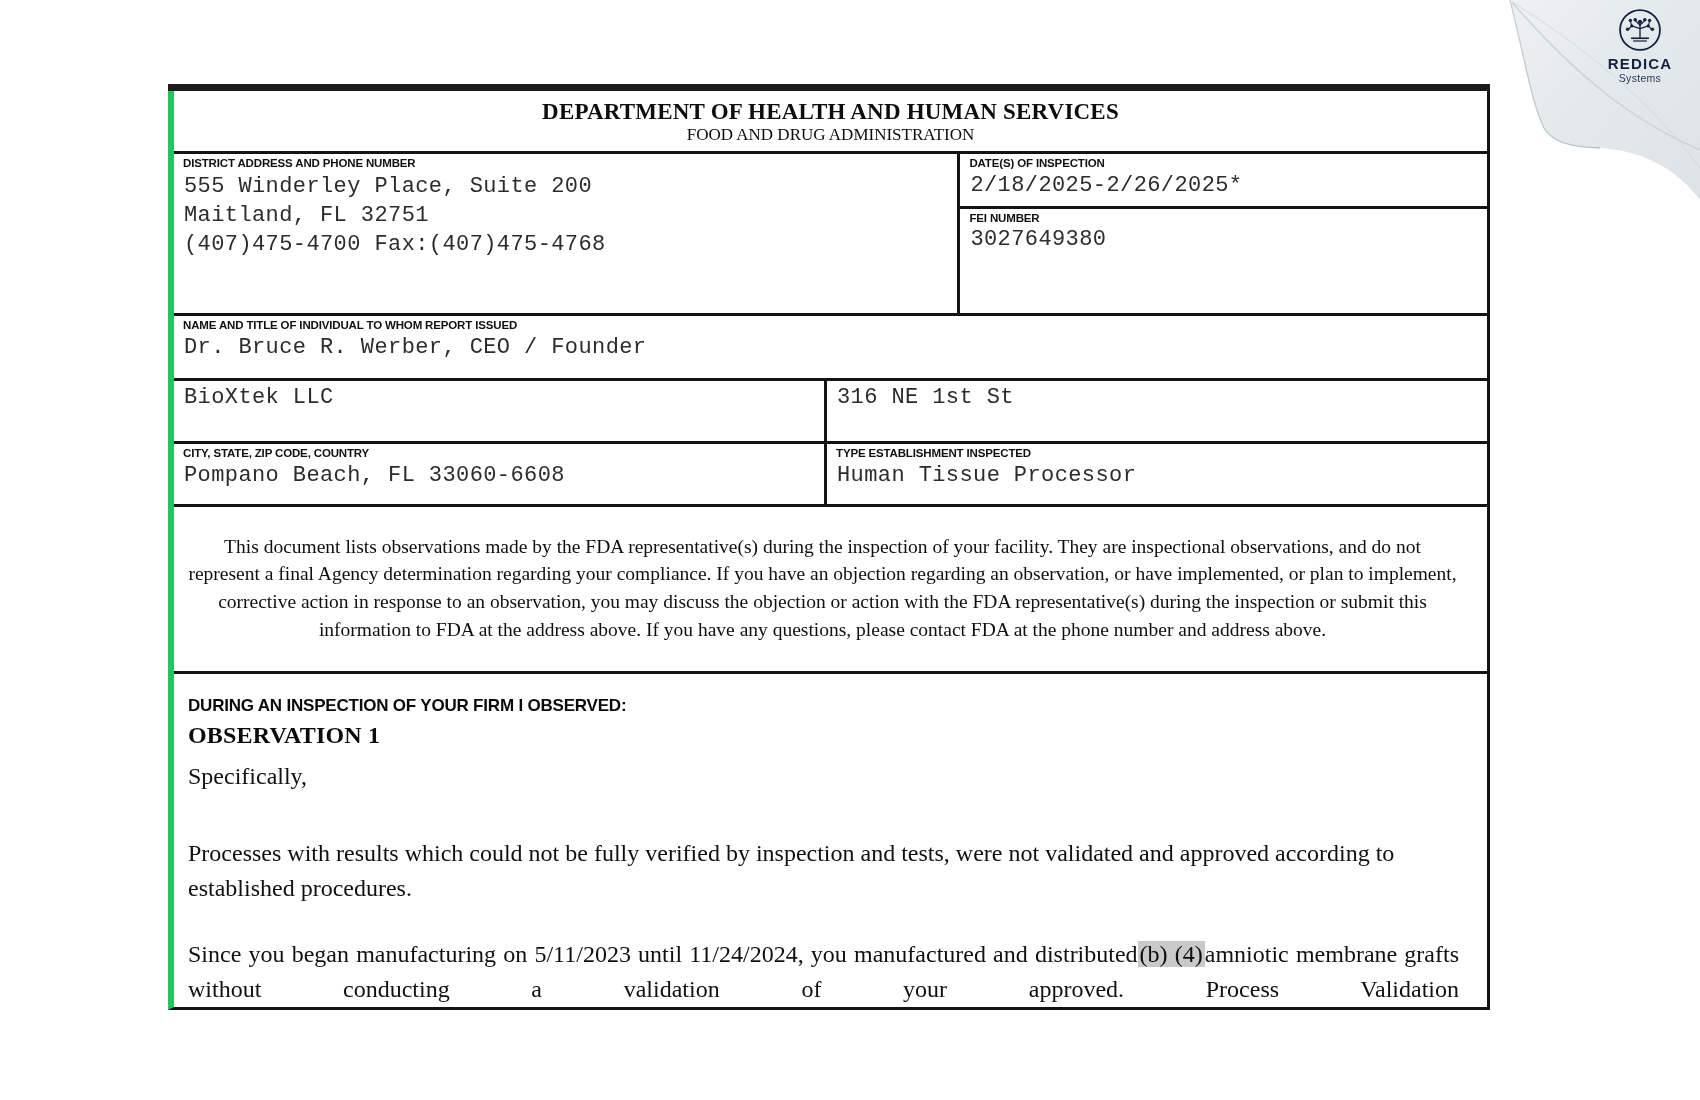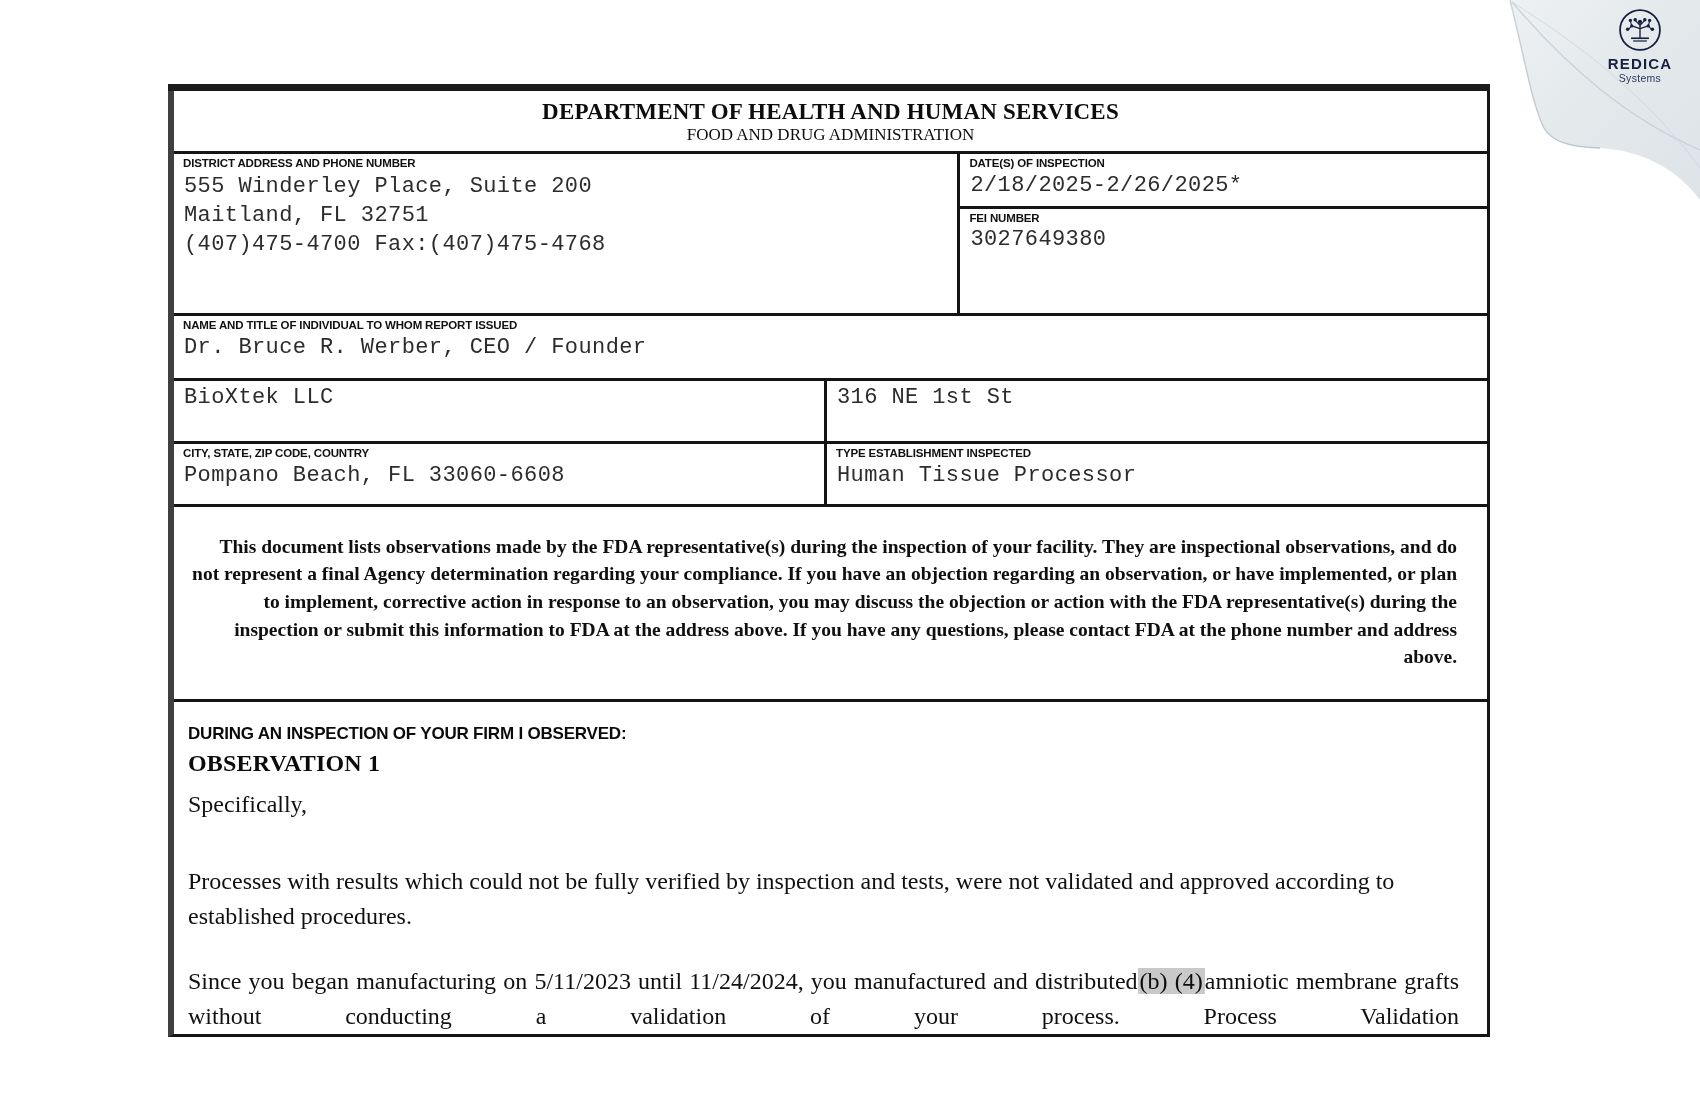--- a/index.html
+++ b/index.html
@@ -29,21 +29,21 @@
   }
 
   
   .form-top-rule {
     height: 7px;
     background: #1b1b1b;
     width: 100%;
   }
 
   .form-body {
-    border-left: 6px solid #404040;
+    border-left: 6px solid #22c55e;
     border-right: 3px solid #141414;
     border-bottom: 3px solid #141414;
   }
 
   
   .masthead {
     text-align: center;
     padding: 9px 0 7px 0;
     border-bottom: 3px solid #141414;
   }
@@ -112,22 +112,21 @@
   .disclaimer {
     padding: 26px 30px 28px 14px;
     border-bottom: 3px solid #141414;
   }
   .disclaimer p {
     margin: 0;
     font-family: "Liberation Serif", "DejaVu Serif", serif;
     font-size: 19.5px;
     line-height: 1.42;
     color: #0f0f0f;
-    text-align: right;
-    font-weight: bold;
+    text-align: center;
   }
 
   
   .observations {
     padding: 22px 22px 0 14px;
   }
   .obs-heading {
     font-family: "Liberation Sans", "DejaVu Sans", sans-serif;
     font-weight: bold;
     font-size: 17px;
@@ -268,21 +267,21 @@
 
       <div class="disclaimer">
         <p>This document lists observations made by the FDA representative(s) during the inspection of your facility. They are inspectional observations, and do not represent a final Agency determination regarding your compliance. If you have an objection regarding an observation, or have implemented, or plan to implement, corrective action in response to an observation, you may discuss the objection or action with the FDA representative(s) during the inspection or submit this information to FDA at the address above. If you have any questions, please contact FDA at the phone number and address above.</p>
       </div>
 
       <div class="observations">
         <div class="obs-heading">DURING AN INSPECTION OF YOUR FIRM I OBSERVED:</div>
         <div class="obs-number">OBSERVATION 1</div>
         <p class="obs-text obs-specifically">Specifically,</p>
         <p class="obs-text">Processes with results which could not be fully verified by inspection and tests, were not validated and approved according to established procedures.</p>
-        <p class="obs-final"><span>Since you began manufacturing on 5/11/2023 until 11/24/2024, you manufactured and distributed</span><span class="redaction">(b) (4)</span><span>amniotic membrane grafts without  conducting a validation of your process. Process Validation</span></p>
+        <p class="obs-final"><span>Since you began manufacturing on 5/11/2023 until 11/24/2024, you manufactured and distributed</span><span class="redaction">(b) (4)</span><span>amniotic membrane grafts without  conducting a validation of your approved. Process Validation</span></p>
       </div>
 
     </div>
   </div>
 
   <div class="curl-wrap">
     <svg width="320" height="200" viewBox="0 0 320 200" xmlns="http://www.w3.org/2000/svg" aria-hidden="true">
       <defs>
         <linearGradient id="curlGrad" x1="0" y1="0" x2="1" y2="1">
           <stop offset="0%" stop-color="#eef1f3"></stop>

